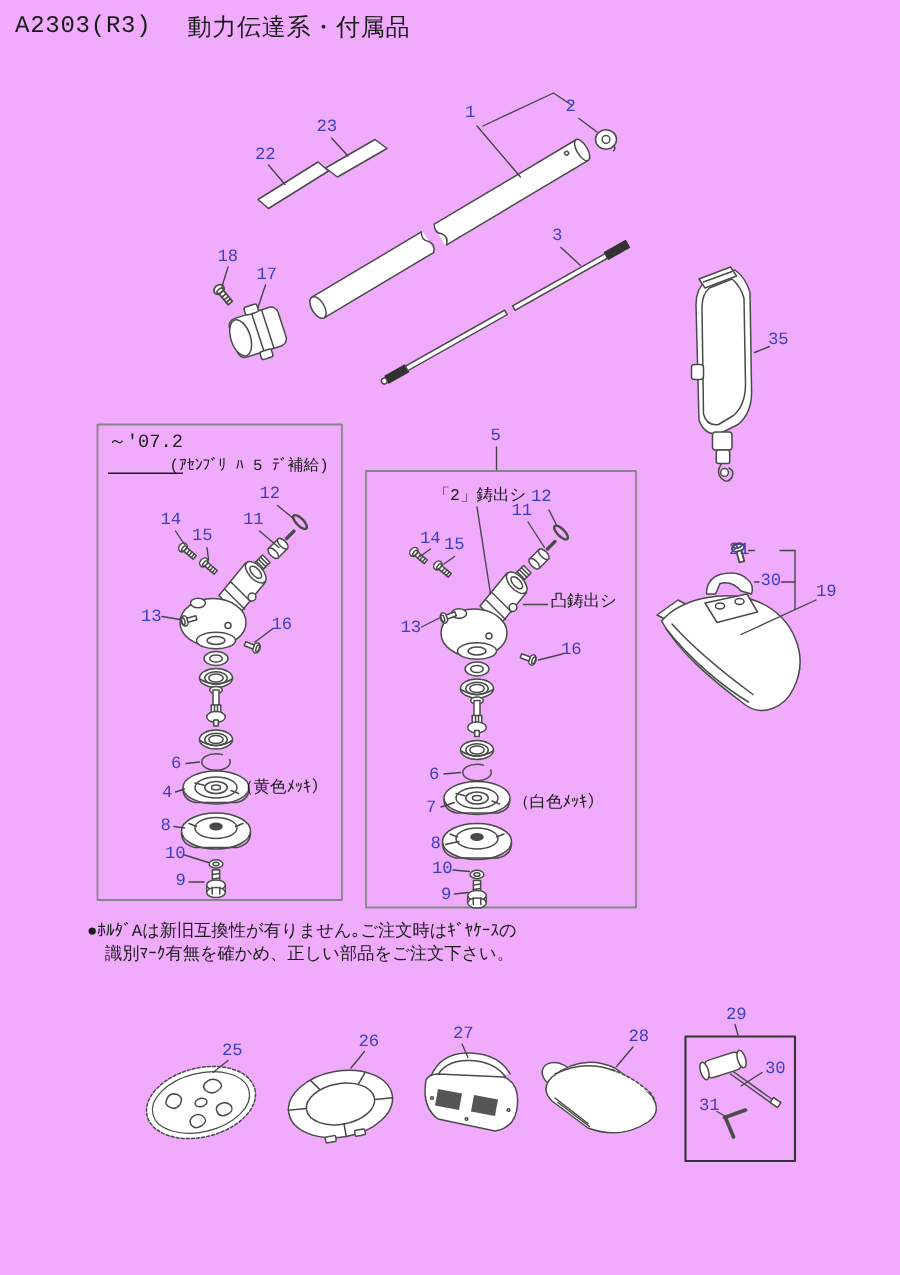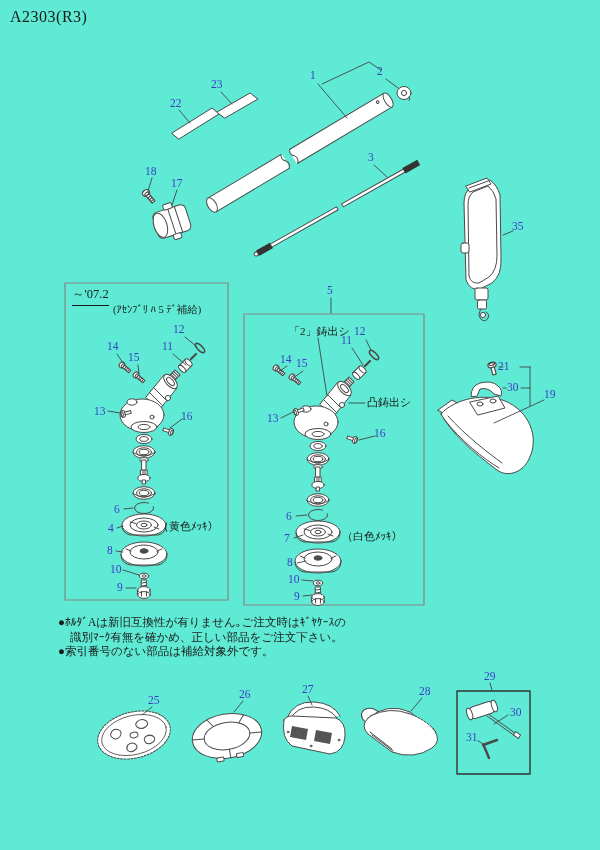--- a/index.html
+++ b/index.html
@@ -2,30 +2,30 @@
 <html><head>
 <meta charset="utf-8">
 <style>
   :root{
     --callout:#3d3dc4;
     --ink:#1a1a1a;
     --art:#4a4a4a;
     --boxline:#858585;
   }
   html,body{margin:0;padding:0;background:#fff;}
-  .page{position:relative;width:600px;height:850px;background:#5eead4;overflow:hidden;
-        font-family:Liberation Serif, serif;color:var(--ink);}
+  .page{position:relative;width:600px;height:850px;background:#f0abfc;overflow:hidden;
+        font-family:Liberation Mono, monospace;color:var(--ink);}
   .art{position:absolute;left:0;top:0;}
   .title{position:absolute;left:10px;top:8px;font-size:16px;font-weight:500;
          letter-spacing:0.5px;display:flex;gap:24px;white-space:nowrap;}
   .co{position:absolute;font-size:11.5px;font-weight:500;color:var(--callout);
       white-space:nowrap;line-height:13px;}
   .jp{position:absolute;font-size:11px;color:var(--ink);white-space:nowrap;line-height:13px;}
   .boxhead{position:absolute;left:72px;top:286px;font-size:12.5px;font-weight:500;
-           border-bottom:1.2px solid var(--ink);padding-bottom:2px;}
+           border-bottom:1.2px solid var(--ink);padding-bottom:12px;}
   .boxsub{position:absolute;left:71px;top:303px;font-size:10.5px;margin-left:42px;}
   .notes{position:absolute;left:58px;top:615px;font-size:11.5px;line-height:14.5px;}
   .notes .indent{margin-left:12px;}
 </style>
 </head>
 <body>
 
 <div class="page">
 
   <svg class="art" width="600" height="850" viewBox="0 0 600 850">
@@ -323,20 +323,21 @@
         <line x1="422" y1="698" x2="411" y2="711"></line>
         <line x1="490" y1="683" x2="492" y2="690"></line>
         <line x1="508" y1="715" x2="494" y2="724"></line>
         <line x1="478" y1="741" x2="485" y2="745"></line>
       </g>
     </g>
   </svg>
 
   <div class="title">
     <span>A2303(R3)</span>
+    <span>動力伝達系・付属品</span>
   </div>
 
   <div class="co" style="left:310px;top:69px">1</div>
   <div class="co" style="left:377px;top:65px">2</div>
   <div class="co" style="left:368px;top:151px">3</div>
   <div class="co" style="left:145px;top:165px">18</div>
   <div class="co" style="left:171px;top:177px">17</div>
   <div class="co" style="left:170px;top:97px">22</div>
   <div class="co" style="left:211px;top:78px">23</div>
   <div class="co" style="left:512px;top:220px">35</div>
@@ -365,28 +366,27 @@
   <div class="co" style="left:267px;top:412px">13</div>
   <div class="jp" style="left:367px;top:396px">凸鋳出シ</div>
   <div class="co" style="left:374px;top:427px">16</div>
   <div class="co" style="left:286px;top:510px">6</div>
   <div class="co" style="left:284px;top:532px">7</div>
   <div class="jp" style="left:342px;top:530px">（白色ﾒｯｷ）</div>
   <div class="co" style="left:287px;top:556px">8</div>
   <div class="co" style="left:288px;top:573px">10</div>
   <div class="co" style="left:294px;top:590px">9</div>
 
-  <div class="co" style="left:498px;top:360px">21</div>
+  <div class="co" style="left:486px;top:360px">21</div>
   <div class="co" style="left:507px;top:381px">30</div>
   <div class="co" style="left:544px;top:388px">19</div>
 
   <div class="notes">
     <div>●ﾎﾙﾀﾞAは新旧互換性が有りません｡ご注文時はｷﾞﾔｹｰｽの</div>
     <div class="indent">識別ﾏｰｸ有無を確かめ、正しい部品をご注文下さい。</div>
-    <div>●索引番号のない部品は補給対象外です。</div>
   </div>
 
   <div class="co" style="left:148px;top:694px">25</div>
   <div class="co" style="left:239px;top:688px">26</div>
   <div class="co" style="left:302px;top:683px">27</div>
   <div class="co" style="left:419px;top:685px">28</div>
   <div class="co" style="left:484px;top:670px">29</div>
   <div class="co" style="left:510px;top:706px">30</div>
   <div class="co" style="left:466px;top:731px">31</div>
 

